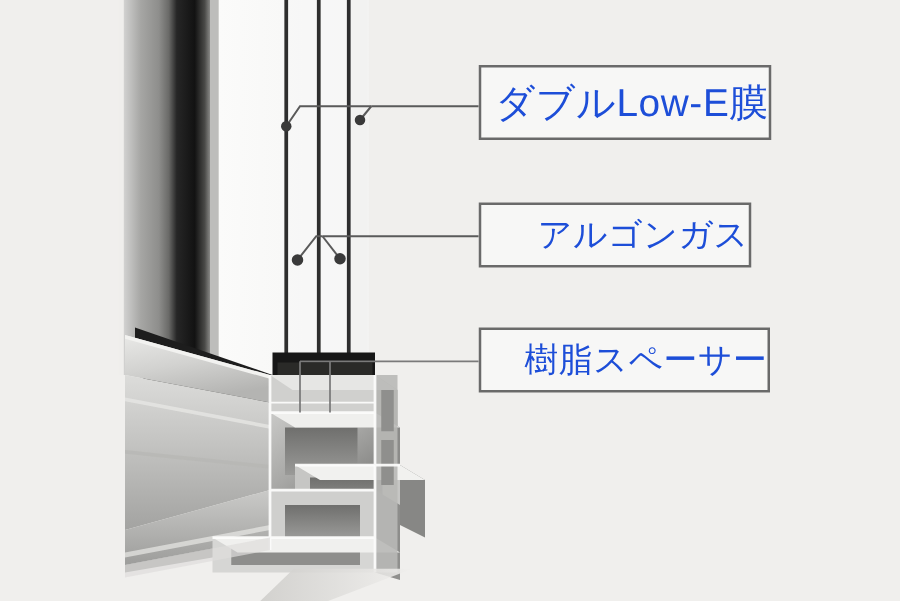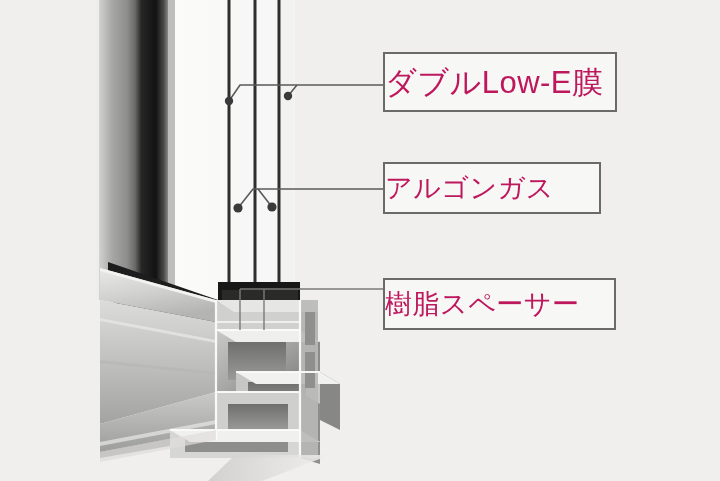--- a/index.html
+++ b/index.html
@@ -10,31 +10,31 @@
     overflow:hidden;
   }
   #stage{position:relative;width:720px;height:481px;background:#f0efed;}
   #diagram{position:absolute;left:0;top:0;width:720px;height:481px;}
 
   .callout-box{
     position:absolute;
     background:#f7f7f6;
     border:2px solid #6a6a6a;
     box-sizing:border-box;
-    display:flex;align-items:center;justify-content:flex-start;
-    color:#be185d;
+    display:flex;align-items:center;justify-content:flex-end;
+    color:#1d4ed8;
     letter-spacing:.5px;
     white-space:nowrap;
   }
   .callout-box span{display:block;line-height:1;}
   #box-0{left:383px;top:52px;width:234px;height:60px;}
   #box-0 span{font-size:31px;}
   #box-1{left:383px;top:162px;width:218px;height:52px;}
   #box-1 span{font-size:27px;}
-  #box-2{left:383px;top:278px;width:233px;height:52px;}
+  #box-2{left:383px;top:262px;width:233px;height:52px;}
   #box-2 span{font-size:27px;}
 </style>
 </head>
 <body>
 
 <div id="stage">
 
   <svg id="diagram" viewBox="0 0 720 481">
     <defs>
       <linearGradient id="gJamb" x1="0" y1="0" x2="1" y2="0">

